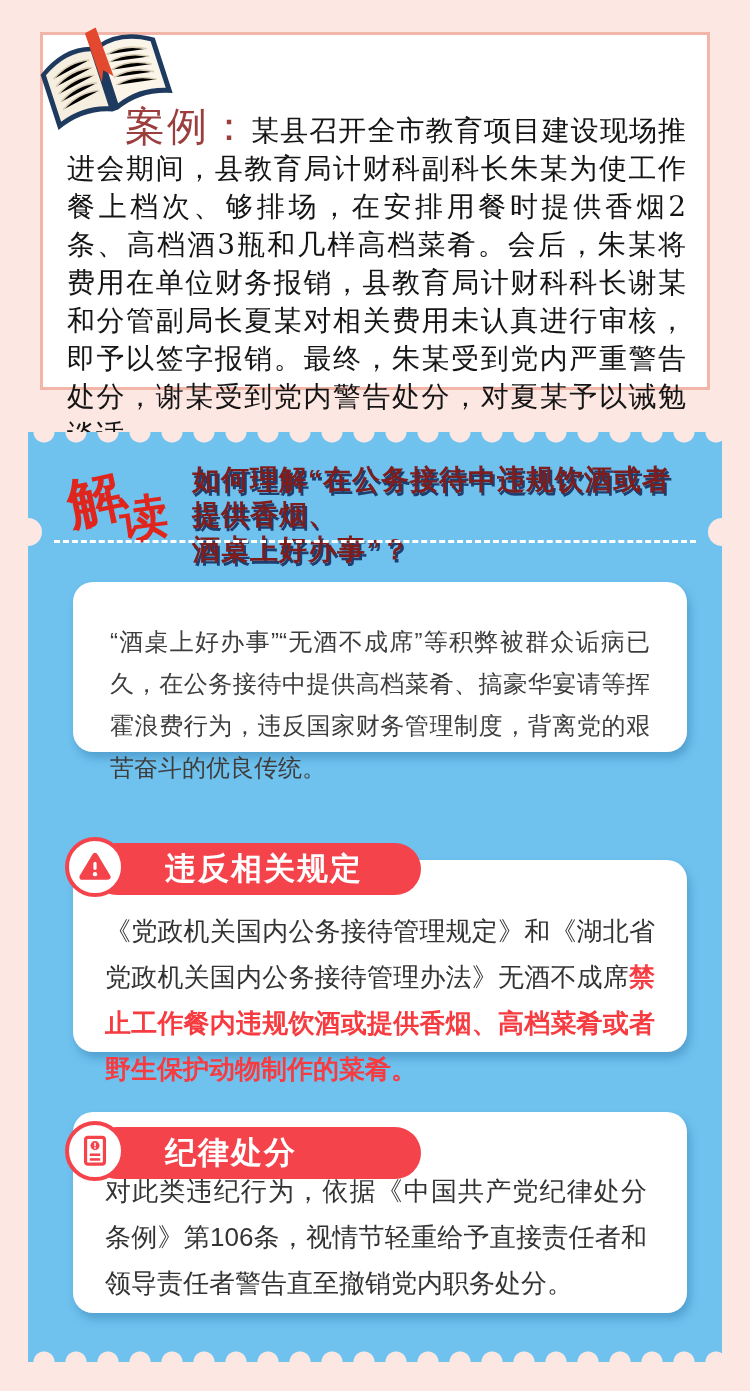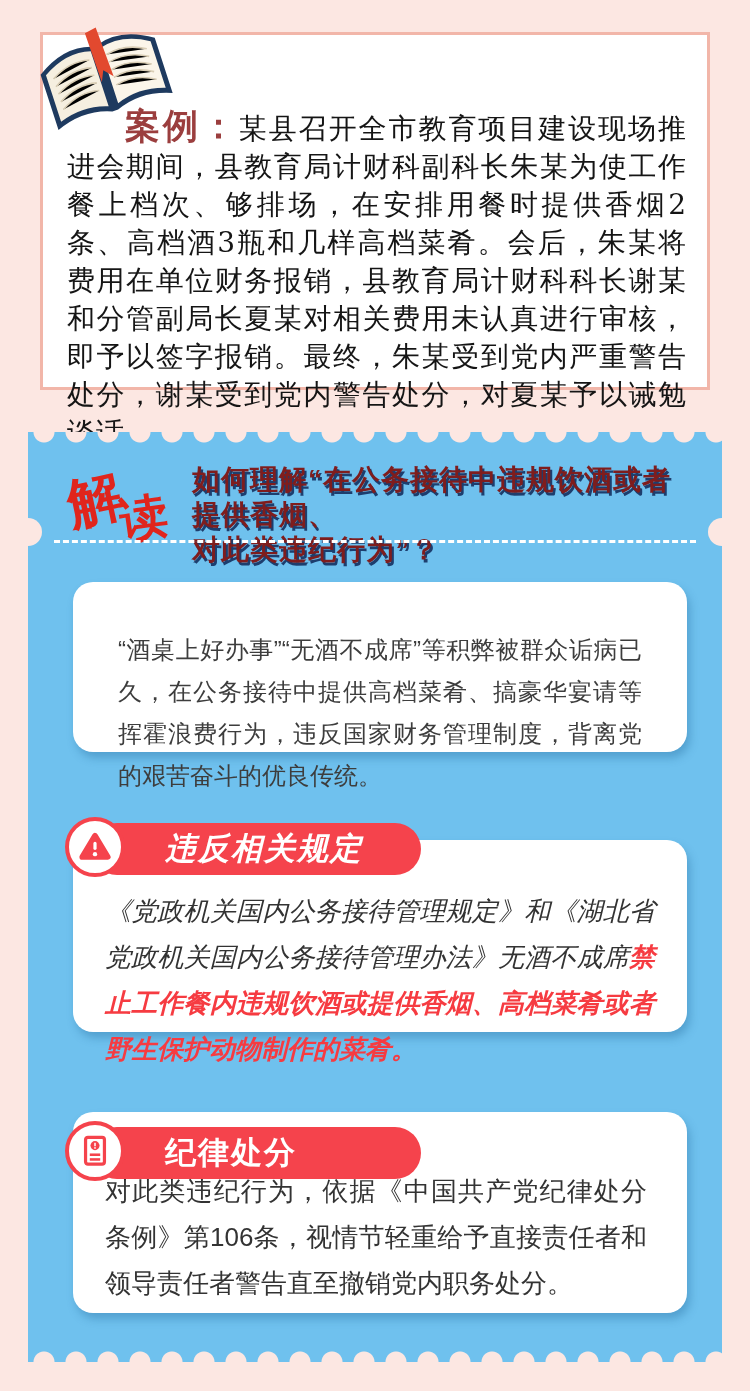--- a/index.html
+++ b/index.html
@@ -12,21 +12,21 @@
     position:absolute;left:40px;top:32px;width:664px;height:352px;
     background:#ffffff;border:3px solid #f2b6a9;
   }
   .book-icon{position:absolute;left:-22px;top:-18px;width:170px;height:130px;pointer-events:none;}
   .case-text{
     position:absolute;left:24px;right:20px;top:44px;
     font-family:"DejaVu Serif",serif;font-size:28px;line-height:38px;
     color:#151515;text-align:justify;letter-spacing:1px;
   }
   .case-label{
-    font-size:35px;font-weight:bold;color:#9b3e3e;margin-left:58px;
+    font-size:40px;font-weight:normal;color:#9b3e3e;margin-left:58px;
     letter-spacing:2px;
   }
   
   .stamp{
     position:absolute;left:28px;top:432px;width:694px;height:930px;
     background:#6fc1ee;
   }
   .stamp::before{
     content:"";position:absolute;left:0;right:0;top:0;height:12px;
     background-image:radial-gradient(circle at 16px 0px,#fce7e2 10px,rgba(0,0,0,0) 11px);
@@ -52,21 +52,21 @@
   }
   .dashed{position:absolute;top:108px;left:26px;right:26px;border-top:3px dashed #ffffff;}
   
   .intro-card{
     position:absolute;top:150px;left:45px;width:614px;height:170px;
     background:#ffffff;border-radius:20px;box-sizing:border-box;
     padding:38px 36px 0 36px;box-shadow:3px 6px 9px rgba(38,108,158,0.38);
   }
   .body-text{font-size:24px;line-height:42px;color:#3d3d3d;text-align:justify;}
   .section{position:absolute;left:45px;width:614px;}
-  .section-1{top:408px;font-style:italic;}
+  .section-1{top:428px;}
   .section-2{top:680px;}
   .sec-card{
     position:relative;background:#ffffff;border-radius:20px;box-sizing:border-box;
     box-shadow:3px 6px 9px rgba(38,108,158,0.38);
   }
   .sec-card-1{height:192px;padding:48px 32px 0 32px;}
   .sec-card-2{height:201px;padding:56px 40px 0 32px;}
   .sec-text{font-size:26px;line-height:46px;color:#333333;text-align:justify;}
   .hl{color:#f63b41;font-weight:bold;}
   
@@ -111,28 +111,28 @@
     <div class="notch notch-left"></div>
     <div class="notch notch-right"></div>
 
     <div class="interp-header">
       <div class="jiedu">
         <span class="j1">解</span>
         <span class="j2">读</span>
       </div>
       <div class="question">
         <span style="display:block">如何理解“在公务接待中违规饮酒或者提供香烟、</span>
-        <span style="display:block">对此类违纪行为”？</span>
+        <span style="display:block">酒桌上好办事”？</span>
       </div>
     </div>
 
     <div class="dashed"></div>
 
     <div class="intro-card">
-      <p class="body-text" style="margin:9px">“酒桌上好办事”“无酒不成席”等积弊被群众诟病已久，在公务接待中提供高档菜肴、搞豪华宴请等挥霍浪费行为，违反国家财务管理制度，背离党的艰苦奋斗的优良传统。</p>
+      <p class="body-text" style="margin:1px">“酒桌上好办事”“无酒不成席”等积弊被群众诟病已久，在公务接待中提供高档菜肴、搞豪华宴请等挥霍浪费行为，违反国家财务管理制度，背离党的艰苦奋斗的优良传统。</p>
     </div>
 
     <div class="section section-1">
       <div class="pill pill-1">
         <div class="pill-badge">
           <svg width="34" height="34" viewBox="0 0 36 36">
             <path d="M18 6 L31.5 28.5 H4.5 Z" fill="#f5434c" stroke="#f5434c" stroke-width="6" stroke-linejoin="round"></path>
             <rect x="16.3" y="12.5" width="3.4" height="8.6" rx="1.7" fill="#ffffff"></rect>
             <circle cx="18" cy="25.6" r="2.3" fill="#ffffff"></circle>
           </svg>

